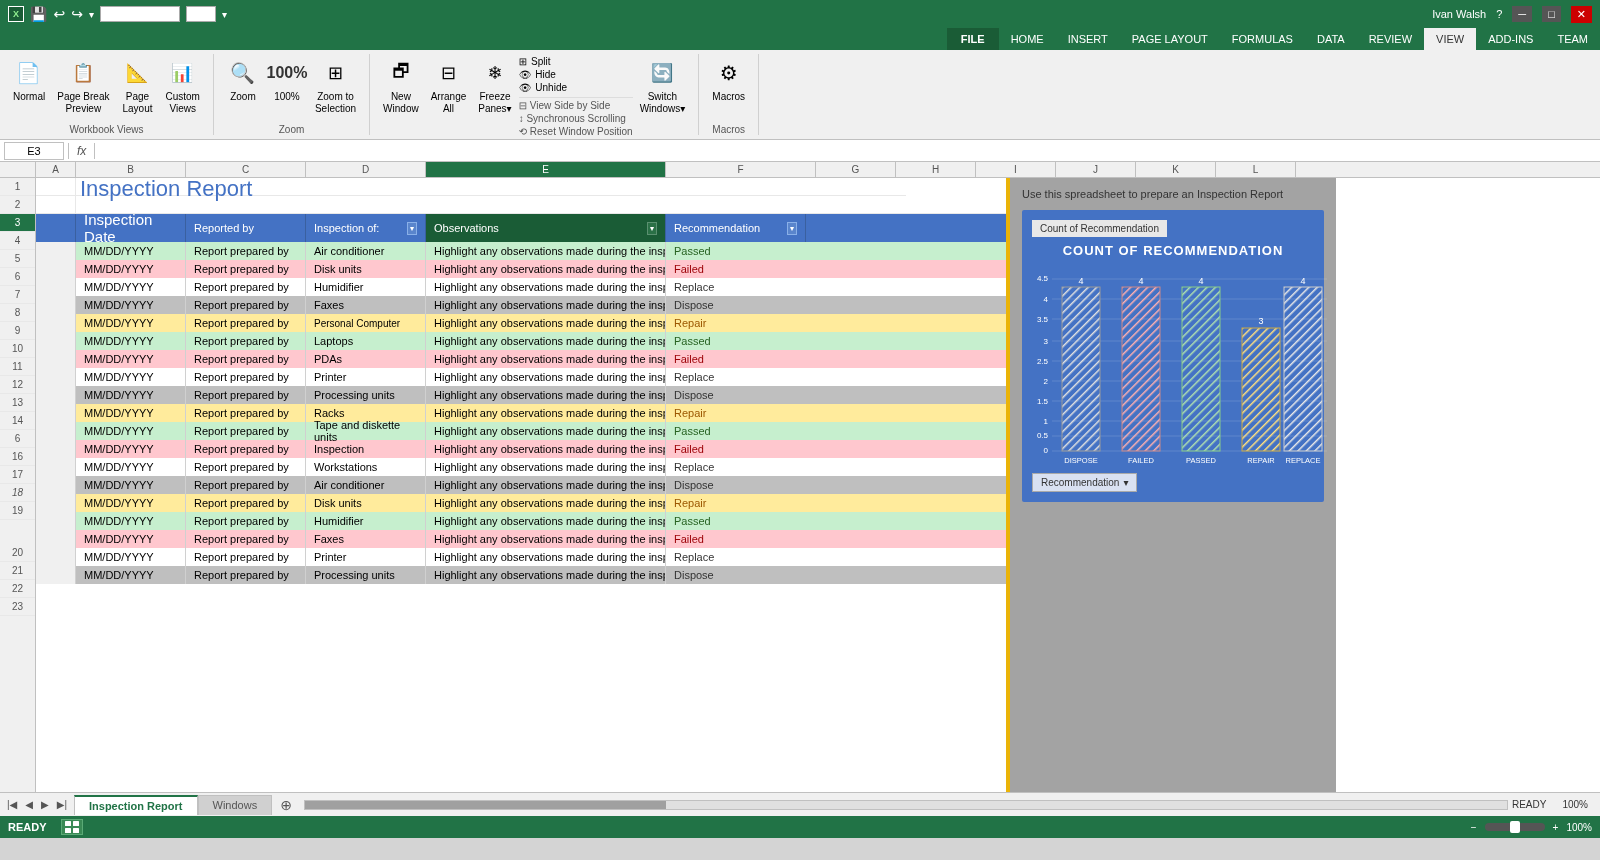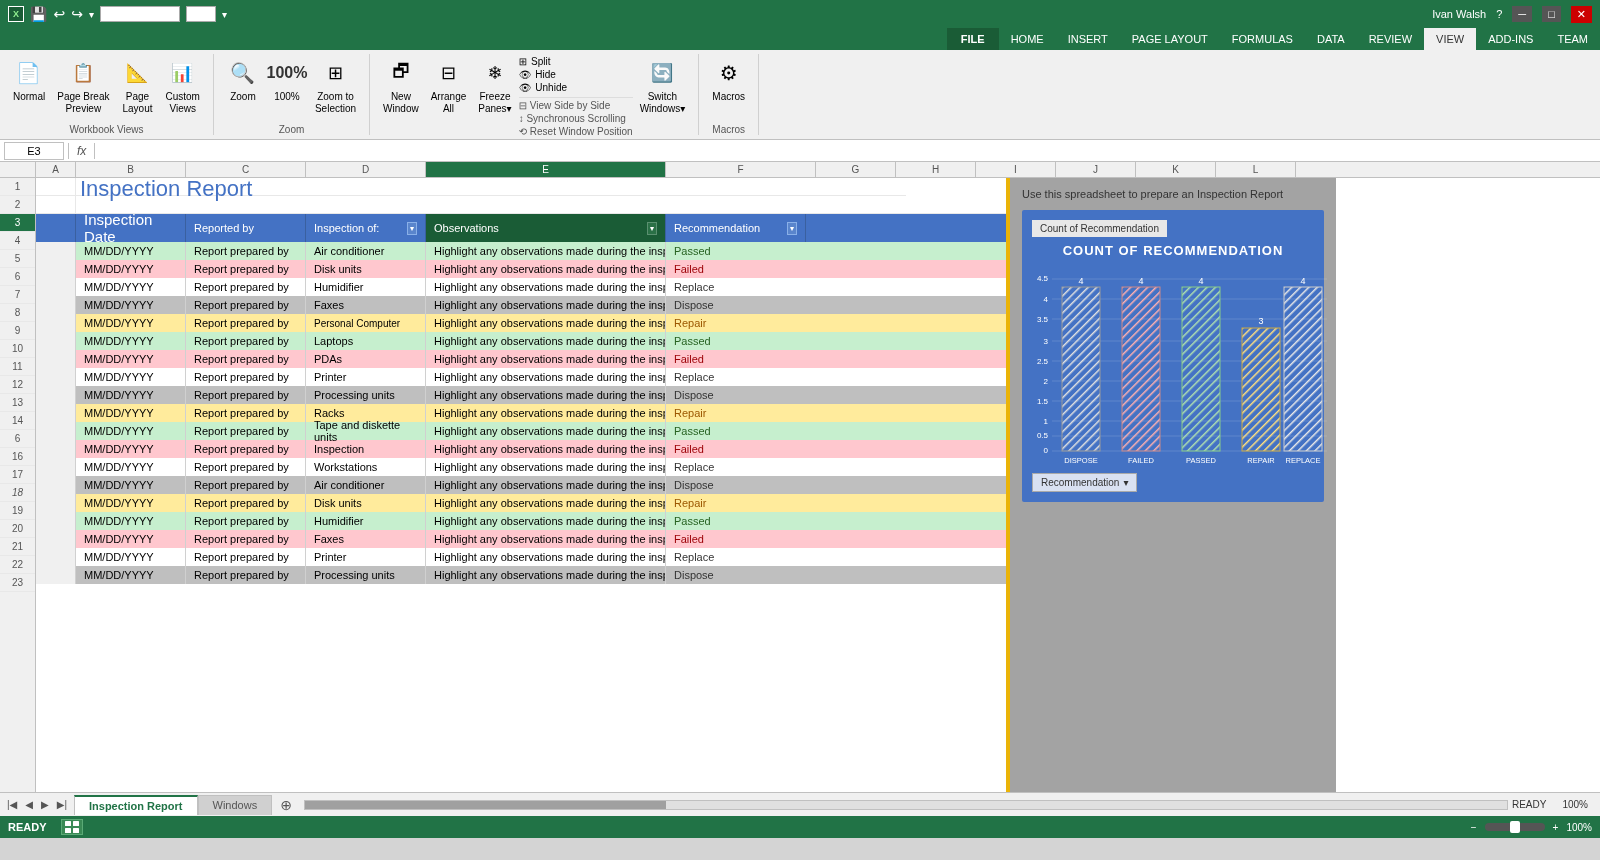--- a/index.html
+++ b/index.html
@@ -393,21 +393,21 @@
     <div style="height:18px;display:flex;align-items:center;justify-content:center;font-size:10px;color:#555;border-bottom:1px solid #e8e8e8;">10</div>
     <div style="height:18px;display:flex;align-items:center;justify-content:center;font-size:10px;color:#555;border-bottom:1px solid #e8e8e8;">11</div>
     <div style="height:18px;display:flex;align-items:center;justify-content:center;font-size:10px;color:#555;border-bottom:1px solid #e8e8e8;">12</div>
     <div style="height:18px;display:flex;align-items:center;justify-content:center;font-size:10px;color:#555;border-bottom:1px solid #e8e8e8;">13</div>
     <div style="height:18px;display:flex;align-items:center;justify-content:center;font-size:10px;color:#555;border-bottom:1px solid #e8e8e8;">14</div>
     <div style="height:18px;display:flex;align-items:center;justify-content:center;font-size:10px;color:#555;border-bottom:1px solid #e8e8e8;">6</div>
     <div style="height:18px;display:flex;align-items:center;justify-content:center;font-size:10px;color:#555;border-bottom:1px solid #e8e8e8;">16</div>
     <div style="height:18px;display:flex;align-items:center;justify-content:center;font-size:10px;color:#555;border-bottom:1px solid #e8e8e8;">17</div>
     <div style="height:18px;display:flex;align-items:center;justify-content:center;font-size:10px;color:#555;border-bottom:1px solid #e8e8e8;font-style:italic;">18</div>
     <div style="height:18px;display:flex;align-items:center;justify-content:center;font-size:10px;color:#555;border-bottom:1px solid #e8e8e8;">19</div>
-    <div style="height:18px;display:flex;align-items:center;justify-content:center;font-size:10px;color:#555;border-bottom:1px solid #e8e8e8;">20</div>
+    <div style="height:18px;display:flex;align-items:center;justify-content:center;font-size:10px;color:#555;border-bottom:1px solid #e8e8e8;margin-top:24px;">20</div>
     <div style="height:18px;display:flex;align-items:center;justify-content:center;font-size:10px;color:#555;border-bottom:1px solid #e8e8e8;">21</div>
     <div style="height:18px;display:flex;align-items:center;justify-content:center;font-size:10px;color:#555;border-bottom:1px solid #e8e8e8;">22</div>
     <div style="height:18px;display:flex;align-items:center;justify-content:center;font-size:10px;color:#555;border-bottom:1px solid #e8e8e8;">23</div>
   </div>
 
   <div style="flex:1;background:white;overflow:hidden;display:flex;">
 
     <div style="width:970px;overflow:hidden;">
 
       <div style="height:18px;display:flex;align-items:center;">

